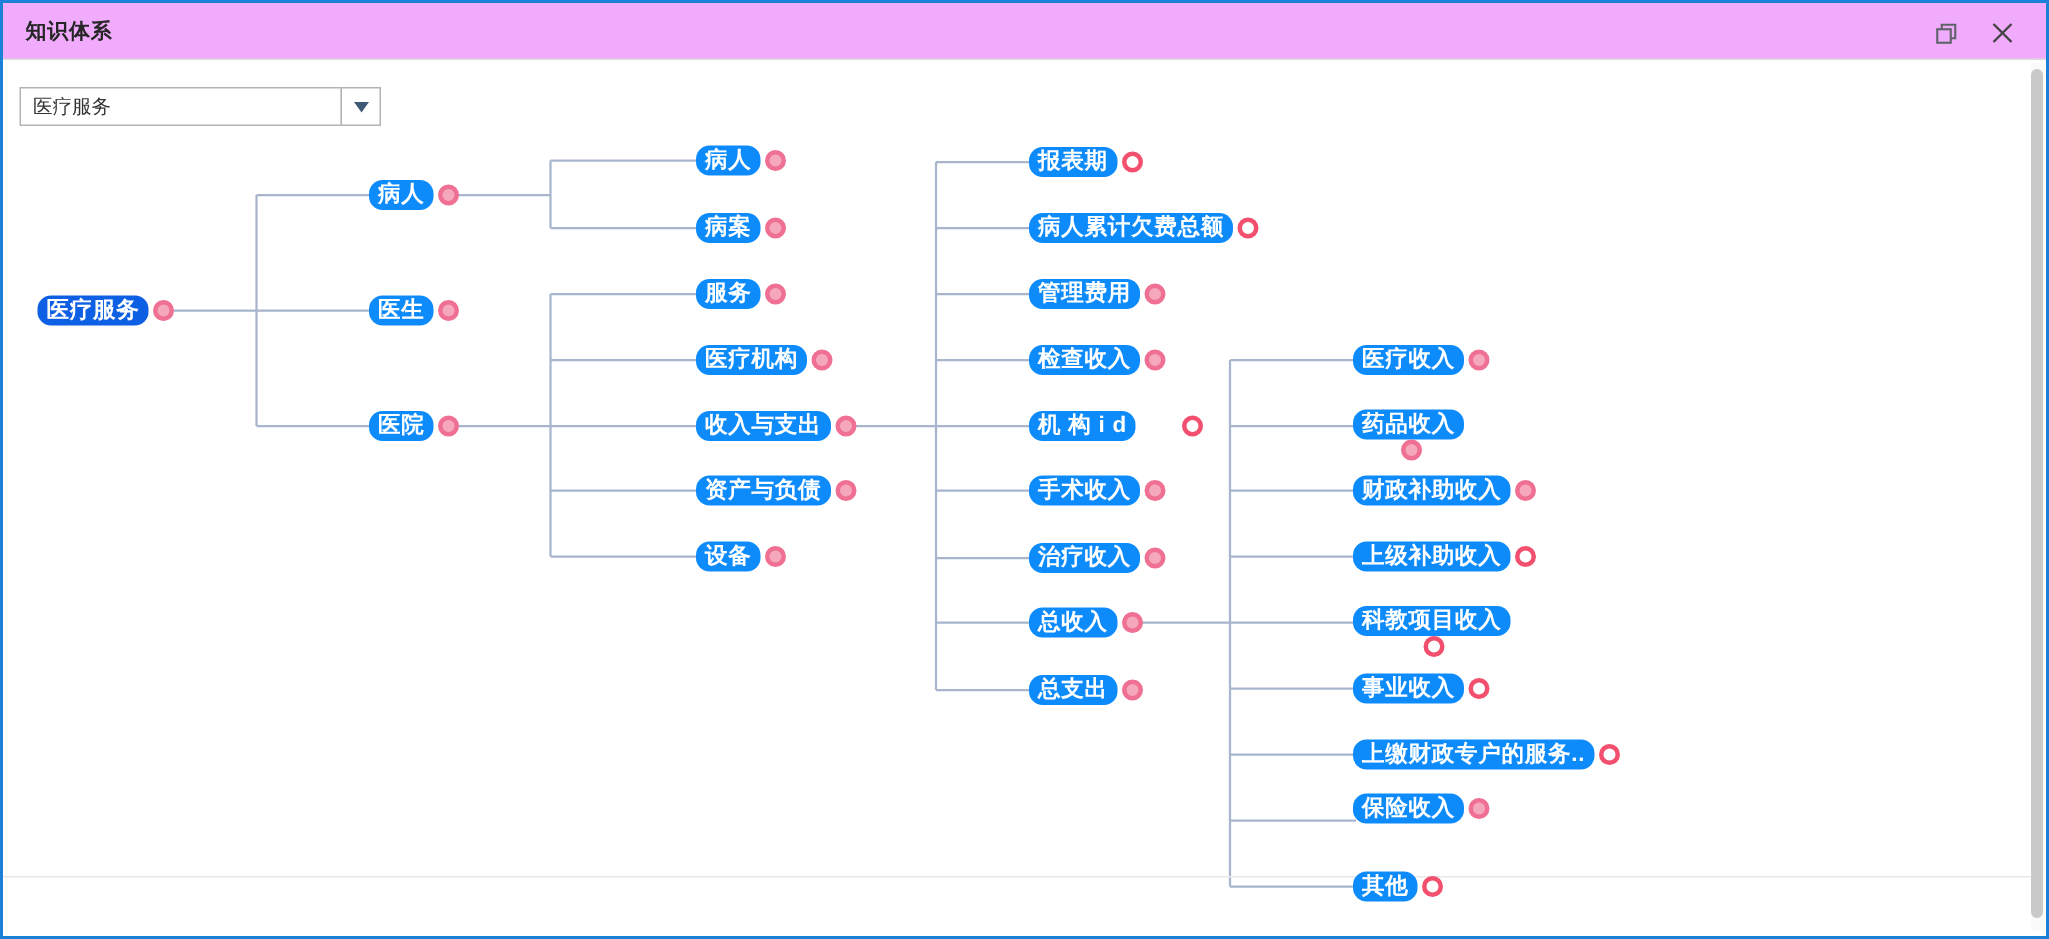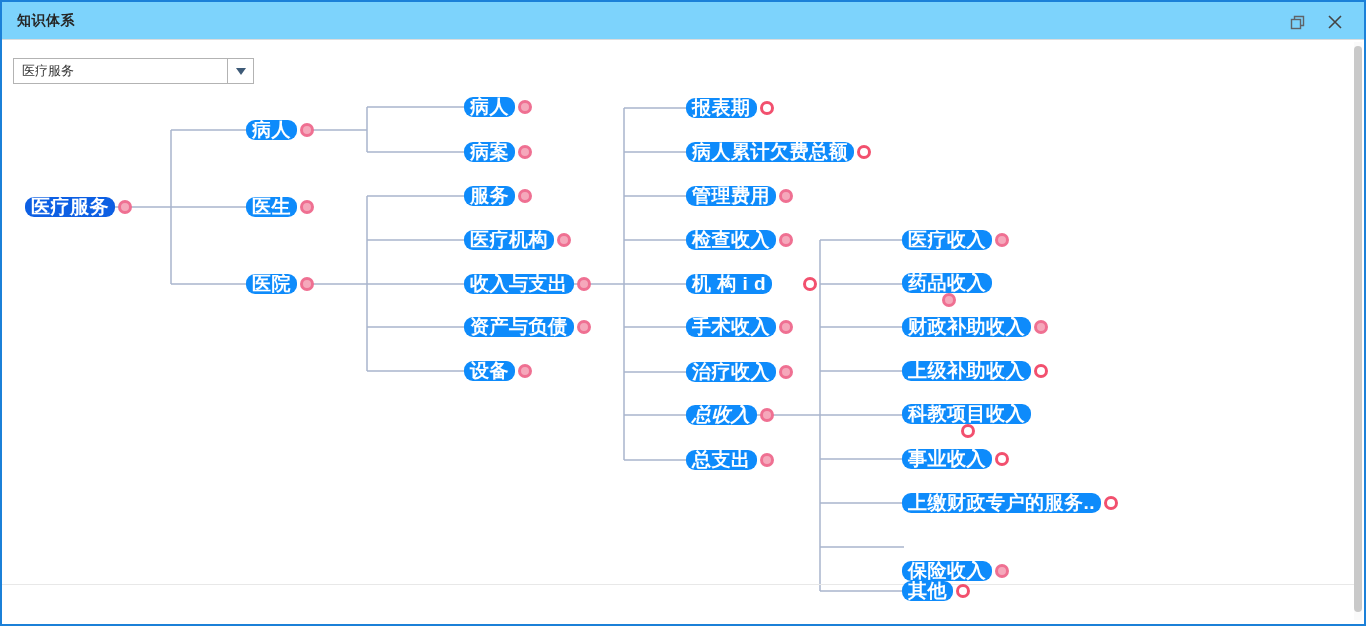--- a/index.html
+++ b/index.html
@@ -2,21 +2,21 @@
 <html><head>
 <meta charset="utf-8">
 <style>
   html,body{margin:0;padding:0;background:#e9e9e9;}
   .window{
     position:relative;width:1366px;height:626px;box-sizing:border-box;
     background:#ffffff;border:2px solid #1b80d8;overflow:hidden;
     font-family:"Liberation Sans","DejaVu Sans",sans-serif;
   }
   .titlebar{
-    position:absolute;left:0;top:0;right:0;height:37px;background:#7dd3fc;
+    position:absolute;left:0;top:0;right:0;height:37px;background:#f0abfc;
     border-bottom:1px solid #dcdcdc;display:flex;align-items:center;
   }
   .titlebar .title{font-size:14px;font-weight:bold;color:#262626;margin-left:15px;letter-spacing:.5px;}
   .winbtn{position:absolute;top:9px;width:22px;height:22px;display:flex;align-items:center;justify-content:center;cursor:pointer;}
   .winbtn.restore{right:56px;}
   .winbtn.close{right:18px;}
   .combo{
     position:absolute;left:11px;top:56px;width:241px;height:26px;box-sizing:border-box;
     display:flex;align-items:stretch;background:#fff;
   }
@@ -29,21 +29,21 @@
     display:flex;align-items:center;justify-content:center;background:#fff;cursor:pointer;
   }
   .combo .arrow{
     width:0;height:0;border-left:5px solid transparent;border-right:5px solid transparent;
     border-top:7px solid #3e5a77;
   }
   #canvas{position:absolute;left:0;top:0;width:1366px;height:626px;}
   #wires{position:absolute;left:0;top:0;}
   .node{position:absolute;display:flex;align-items:center;height:21px;white-space:nowrap;}
   .nbox{
-    background:#0e8bfb;color:#fff;font-size:19px;font-weight:bold;
+    background:#0e8bfb;color:#fff;font-size:15px;font-weight:bold;
     padding:2px 6px 3px 6px;border-radius:9px;line-height:15px;letter-spacing:.5px;
   }
   .node.root .nbox{background:#0d5fe3;}
   .dot{width:8px;height:8px;border-radius:50%;margin-left:3px;flex:0 0 auto;}
   .dot.filled{border:3px solid #ef7092;background:#f5a8bb;}
   .dot.hollow{border:3px solid #f2506e;background:#ffffff;}
   .canvas-edge{position:absolute;left:0;top:582px;width:1354px;height:1px;background:#e8e8e8;}
   .scrollbar{position:absolute;right:2px;top:40px;width:8px;height:578px;background:#fafafa;}
   .scroll-thumb{position:absolute;left:0;top:4px;width:8px;height:566px;background:#c9c9c9;border-radius:4px;}
 </style>
@@ -151,21 +151,21 @@
         <span class="dot hollow"></span>
       </div>
       <div class="node" style="left: 684px; top: 314px;">
         <span class="nbox">手术收入</span>
         <span class="dot filled"></span>
       </div>
       <div class="node" style="left: 684px; top: 359px;">
         <span class="nbox">治疗收入</span>
         <span class="dot filled"></span>
       </div>
-      <div class="node" style="left: 684px; top: 402px; font-style: italic;">
+      <div class="node" style="left: 684px; top: 402px;">
         <span class="nbox">总收入</span>
         <span class="dot filled"></span>
       </div>
       <div class="node" style="left: 900px; top: 227px;">
         <span class="nbox">医疗收入</span>
         <span class="dot filled"></span>
       </div>
       <div class="node" style="left: 900px; top: 271px; flex-direction: column;">
         <span class="nbox">药品收入</span>
         <span class="dot filled"></span>
@@ -183,21 +183,21 @@
         <span class="dot hollow"></span>
       </div>
       <div class="node" style="left: 900px; top: 446px;">
         <span class="nbox">事业收入</span>
         <span class="dot hollow"></span>
       </div>
       <div class="node" style="left: 900px; top: 490px;">
         <span class="nbox">上缴财政专户的服务..</span>
         <span class="dot hollow"></span>
       </div>
-      <div class="node" style="left: 900px; top: 558px;">
+      <div class="node" style="left: 900px; top: 526px;">
         <span class="nbox">保险收入</span>
         <span class="dot filled"></span>
       </div>
       <div class="node" style="left: 900px; top: 578px;">
         <span class="nbox">其他</span>
         <span class="dot hollow"></span>
       </div>
       <div class="node" style="left: 684px; top: 447px;">
         <span class="nbox">总支出</span>
         <span class="dot filled"></span>

